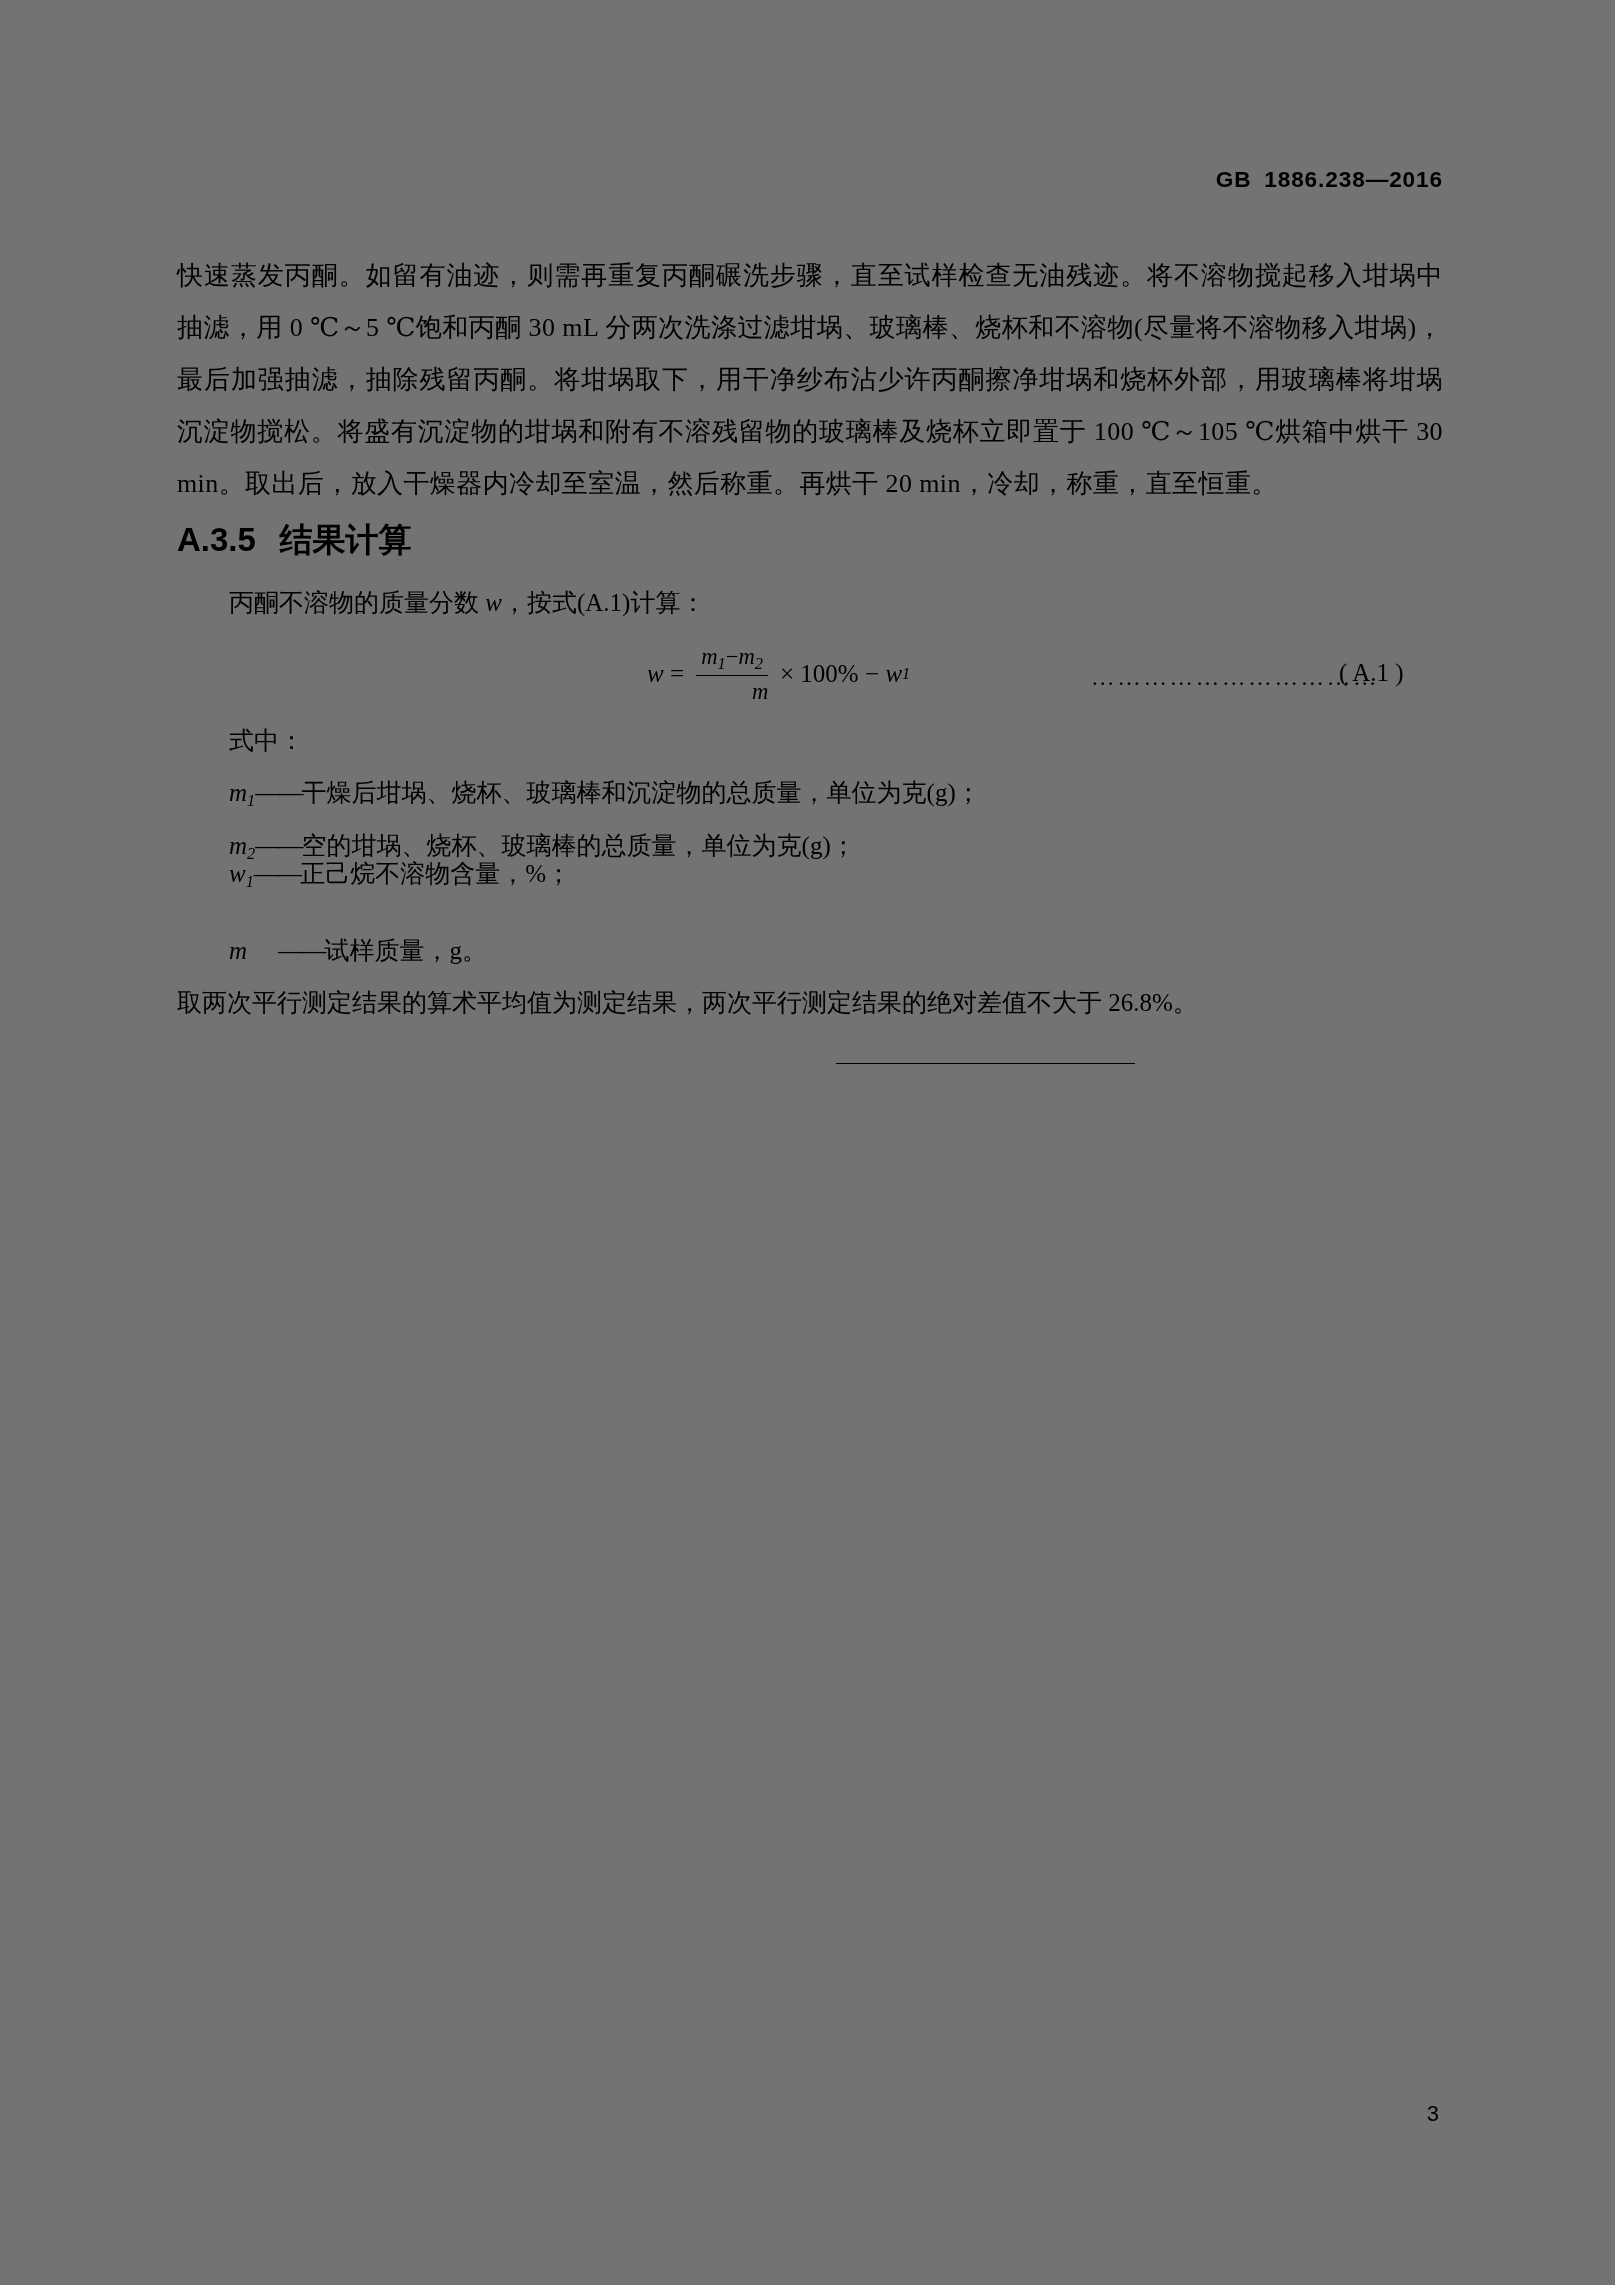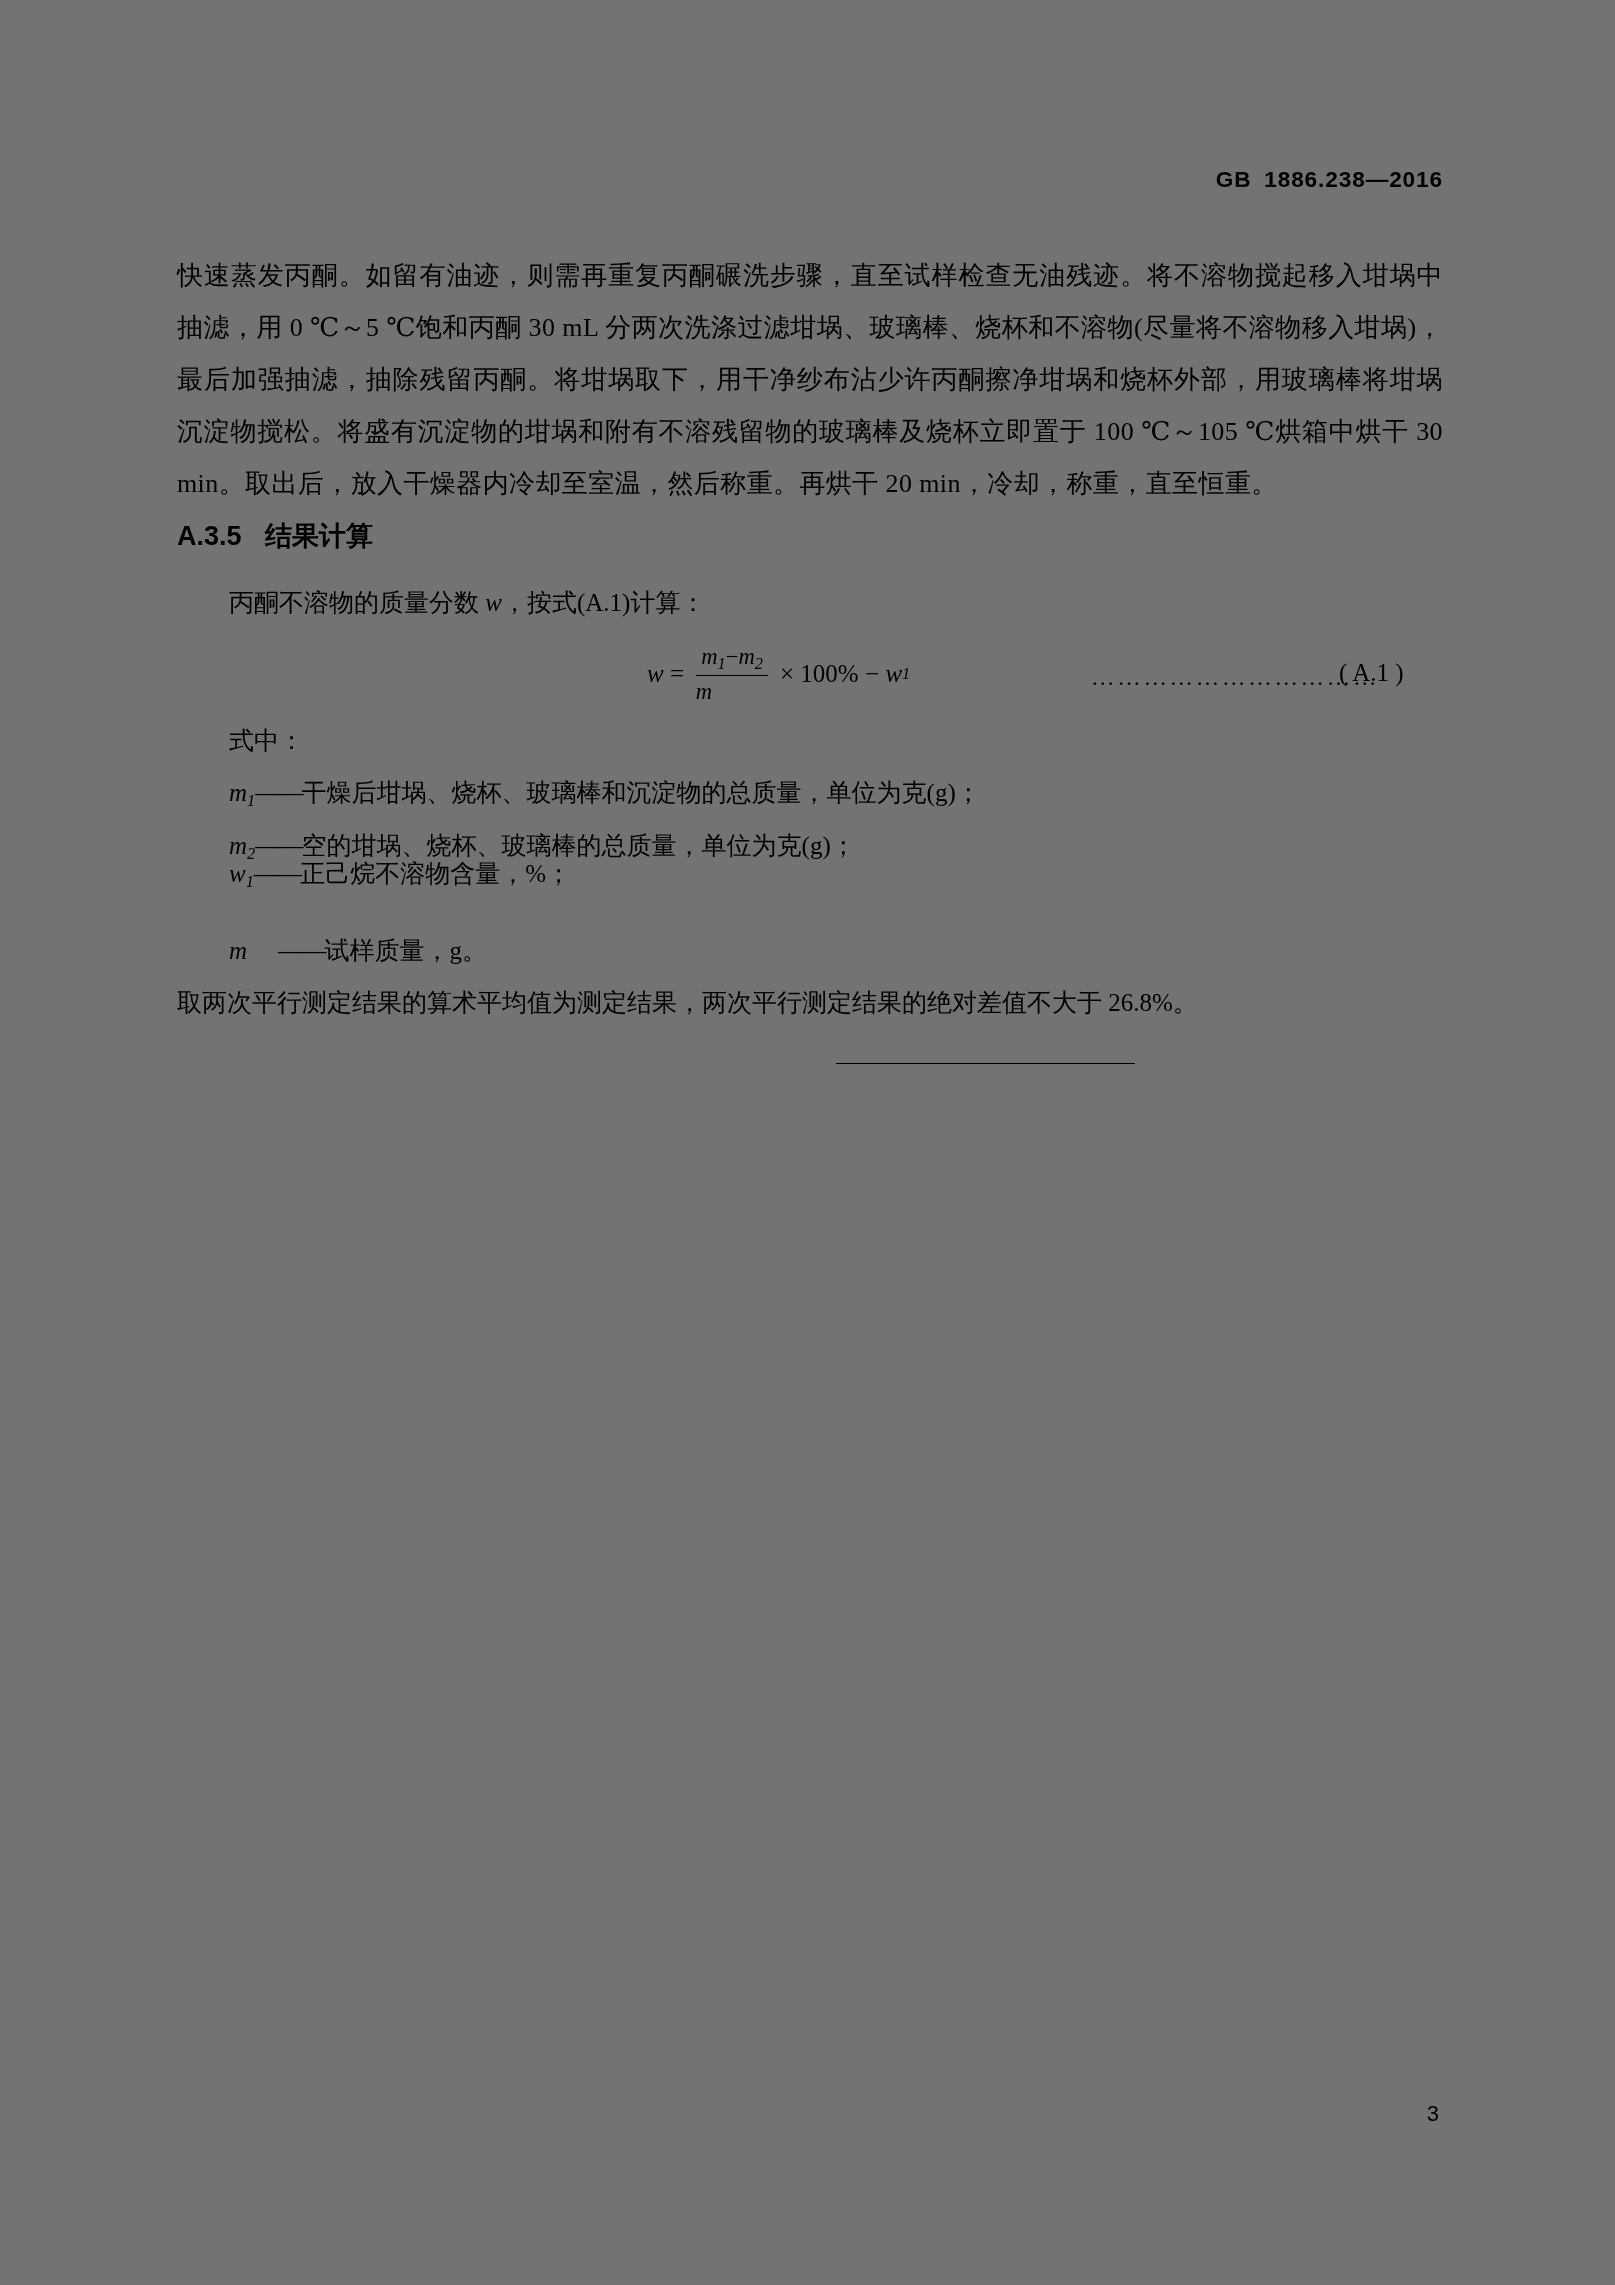--- a/index.html
+++ b/index.html
@@ -55,21 +55,21 @@
   #intro-para {
     top: 224px;
   }
   
   .clause-heading {
     position: absolute;
     left: 0;
     top: 518px;
     font-family: "Liberation Sans", sans-serif;
     font-weight: bold;
-    font-size: 27px;
+    font-size: 33px;
   }
   .clause-heading .num {
     margin-right: 23.5px;
   }
   
   .indent {
     position: absolute;
     left: 52px;
     font-size: 25px;
     line-height: 52px;
@@ -106,21 +106,21 @@
   .formula {
     position: absolute;
     left: 470px;
     top: 0;
     display: flex;
     align-items: center;
     font-size: 25px;
   }
   .frac {
     display: inline-block;
-    text-align: left;
+    text-align: right;
     vertical-align: middle;
     margin: 0 5.4px;
   }
   .frac .numer {
     display: block;
     padding: 0 5.4px 1.8px 5.4px;
     border-bottom: 1.3px solid #000;
     font-size: 22.6px;
   }
   .frac .denom {

